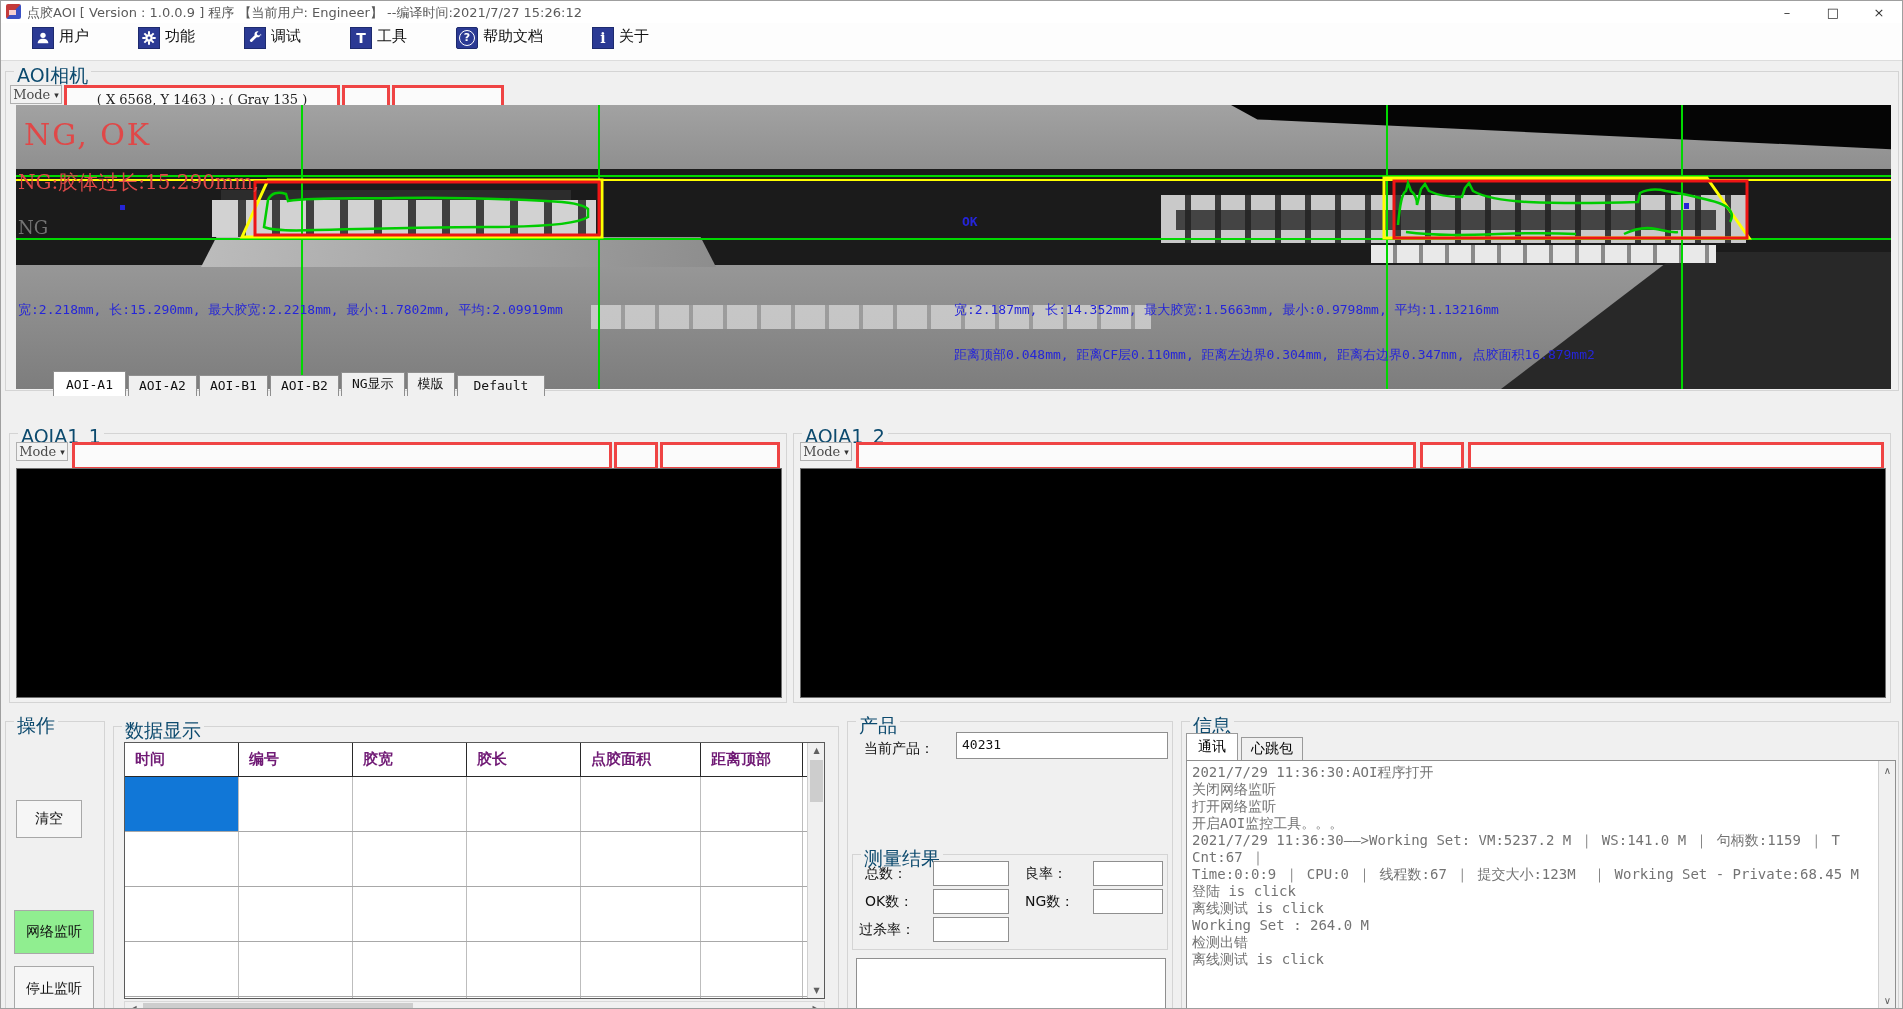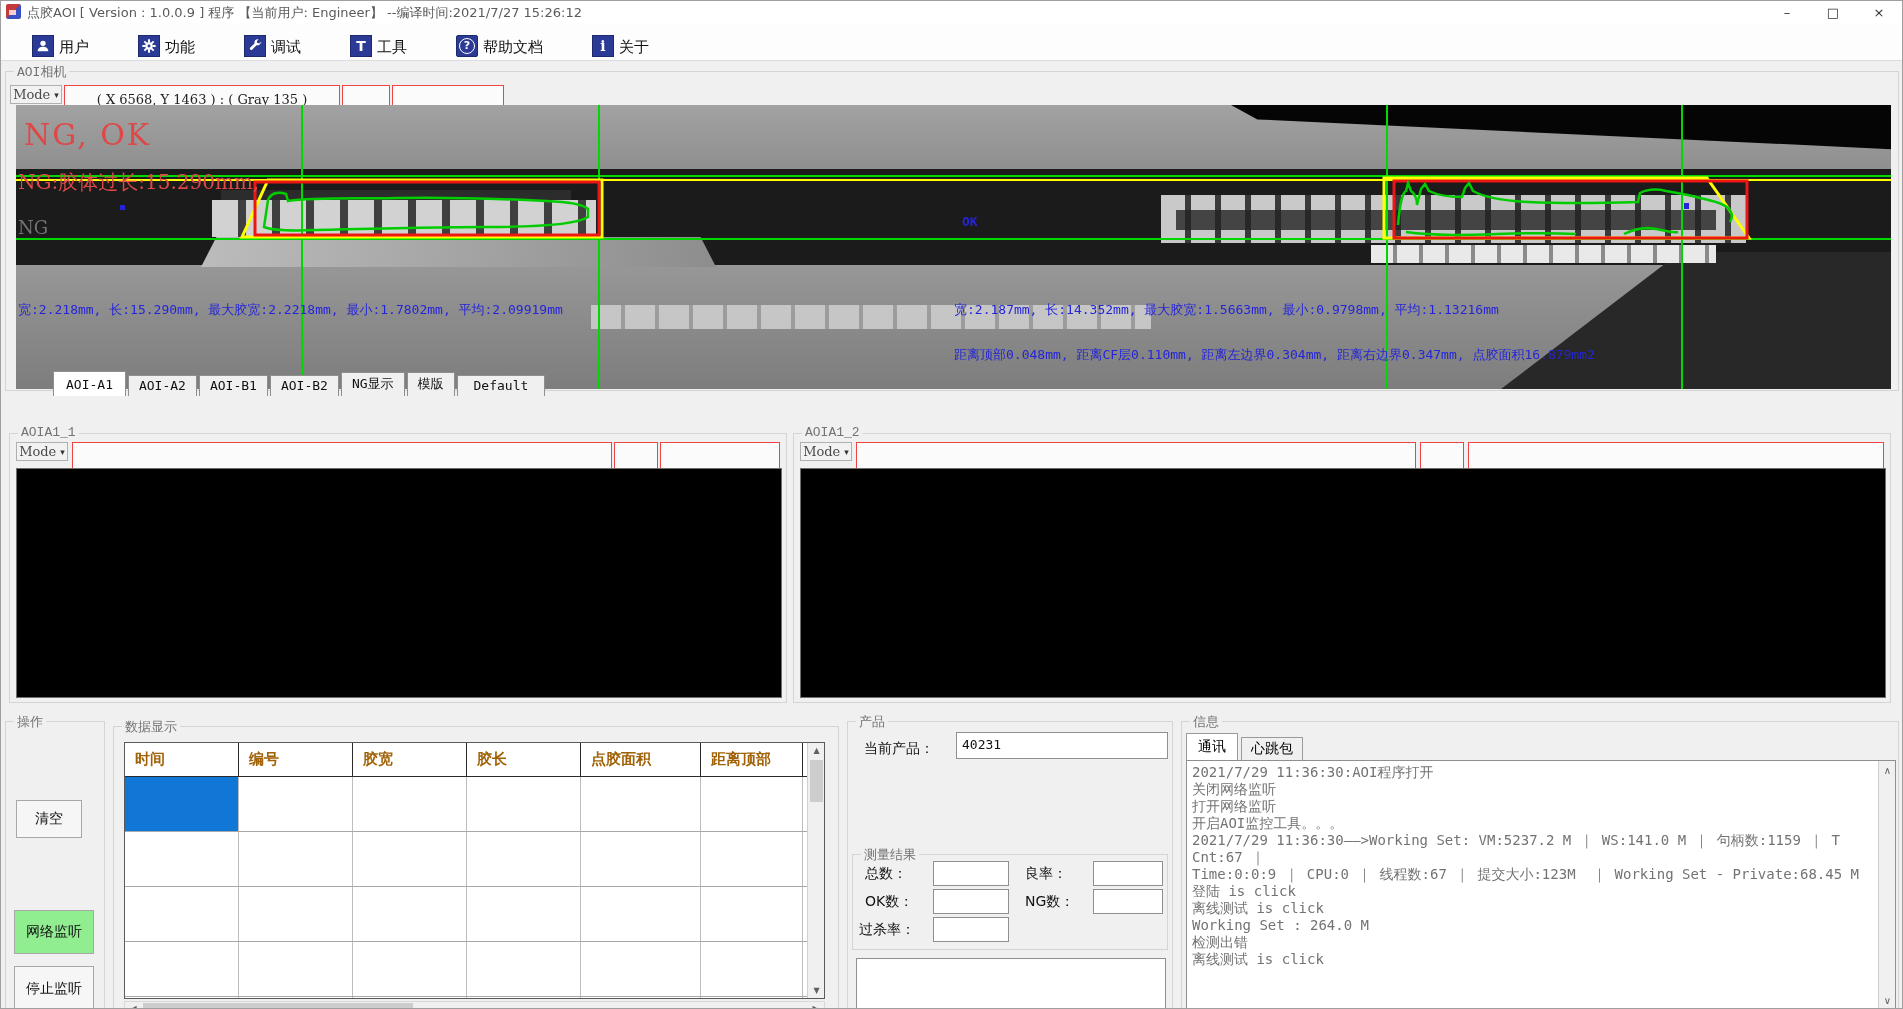--- a/index.html
+++ b/index.html
@@ -14,38 +14,38 @@
              background:linear-gradient(135deg,#c43a3a 0 48%,#3a50c4 52% 100%); border-radius:2px; }
   .appicon:after{ content:""; position:absolute; left:3px; top:6px; width:7px; height:5px; background:#f5d0d0;}
   .wtitle { position:absolute; left:26px; top:3px; font-size:13px; color:#5a5a5a; white-space:nowrap; }
   .winbtns { position:absolute; right:0; top:0; height:22px; display:flex; }
   .winbtn { width:46px; height:22px; display:flex; align-items:center; justify-content:center;
             font-size:13px; color:#333; }
 
   
   .menubar { position:absolute; left:0; top:22px; width:100%; height:38px; background:#fdfdfd;
              border-bottom:1px solid #dcdcdc; display:flex; align-items:center; padding-left:8px; }
-  .mitem { display:flex; align-items:flex-end; margin-right:26px; height:30px;padding-left:23px; }
+  .mitem { display:flex; align-items:flex-start; margin-right:26px; height:30px;padding-left:23px; }
   .micon { width:22px; height:22px; background:#2b3a94; border:1px solid #1d2a6e; margin-right:5px;
            display:flex; align-items:center; justify-content:center; color:#fff; font-weight:bold;
            font-size:14px; }
   .micon svg { width:16px; height:16px; }
   .mlabel { font-size:15px; color:#111; }
 
   
   .groupbox { position:absolute; border:1px solid #d4d4d4; }
   .gb-label { position:absolute; top:-9px; left:8px; background:#f0f0f0; padding:0 3px;
-              font-size:13px; color:#737373; white-space:nowrap;font-family:Liberation Mono, monospace; }
+              font-size:19px; color:#0c4a6e; white-space:nowrap; }
 
   
   .mode-btn { position:absolute; height:19px; width:52px; background:#f2f2f2; border:1px solid #b0b0b0;
               font-size:13px; color:#4a4a4a; display:flex; align-items:center; justify-content:center; gap:4px;
               font-family:"DejaVu Serif", serif; }
   .mode-btn .dd { font-size:9px; color:#333; }
-  .field { position:absolute; height:28px; background:#fbfbfb; border:1px solid #ef4444; font-size:13px;
+  .field { position:absolute; height:28px; background:#fbfbfb; border:3px solid #ef4444; font-size:13px;
            color:#222; display:flex; align-items:center; justify-content:center;
            font-family:"DejaVu Serif", serif; overflow:hidden; }
 
   
   .cam { position:absolute; left:10px; top:33px; width:1875px; height:284px; background:#1b1b1b; overflow:hidden; }
   .band-top { position:absolute; left:0; top:0; right:0; height:64px;
               background:linear-gradient(#a2a2a2,#8f8f8f); }
   .black-tr { position:absolute; right:0; top:0; width:660px; height:48px; background:#050505;
               clip-path:polygon(0 0,100% 0,100% 92%,4% 30%); }
   .band-bottom { position:absolute; left:0; top:160px; right:0; bottom:0;
@@ -84,21 +84,21 @@
 
   
   .btn { position:absolute; background:#f6f6f6; border:1px solid #a8a8a8; font-size:14px; color:#111;
          display:flex; align-items:center; justify-content:center; }
   .btn.green { background:#90ee90; }
 
   
   .twrap { position:absolute; left:10px; top:15px; width:701px; height:257px; border:1px solid #5a5a5a;
            background:#fff; overflow:hidden; }
   .thead { display:flex; height:34px; border-bottom:1px solid #2a2a2a; }
-  .thcell { font-size:15px; font-weight:bold; color:#a16207; padding:7px 0 0 10px;
+  .thcell { font-size:15px; font-weight:bold; color:#701a75; padding:7px 0 0 10px;
             border-right:1px solid #2a2a2a; overflow:hidden; white-space:nowrap; }
   .trow { display:flex; height:55px; border-bottom:1px solid #a8a8a8; }
   .tcell { border-right:1px solid #bdbdbd; height:100%; }
   .tcell.sel { background:#1177d7; }
   .vsb { position:absolute; right:0; top:0; width:17px; height:255px; background:#f0f0f0; border-left:1px solid #d0d0d0; }
   .hsb { position:absolute; left:10px; top:274px; width:701px; height:15px; background:#f0f0f0; border:1px solid #d9d9d9; }
   .sbarrow { position:absolute; width:17px; height:15px; color:#606060; font-size:8px; display:flex;
              align-items:center; justify-content:center; }
   .sbthumb { position:absolute; background:#cdcdcd; }
 

